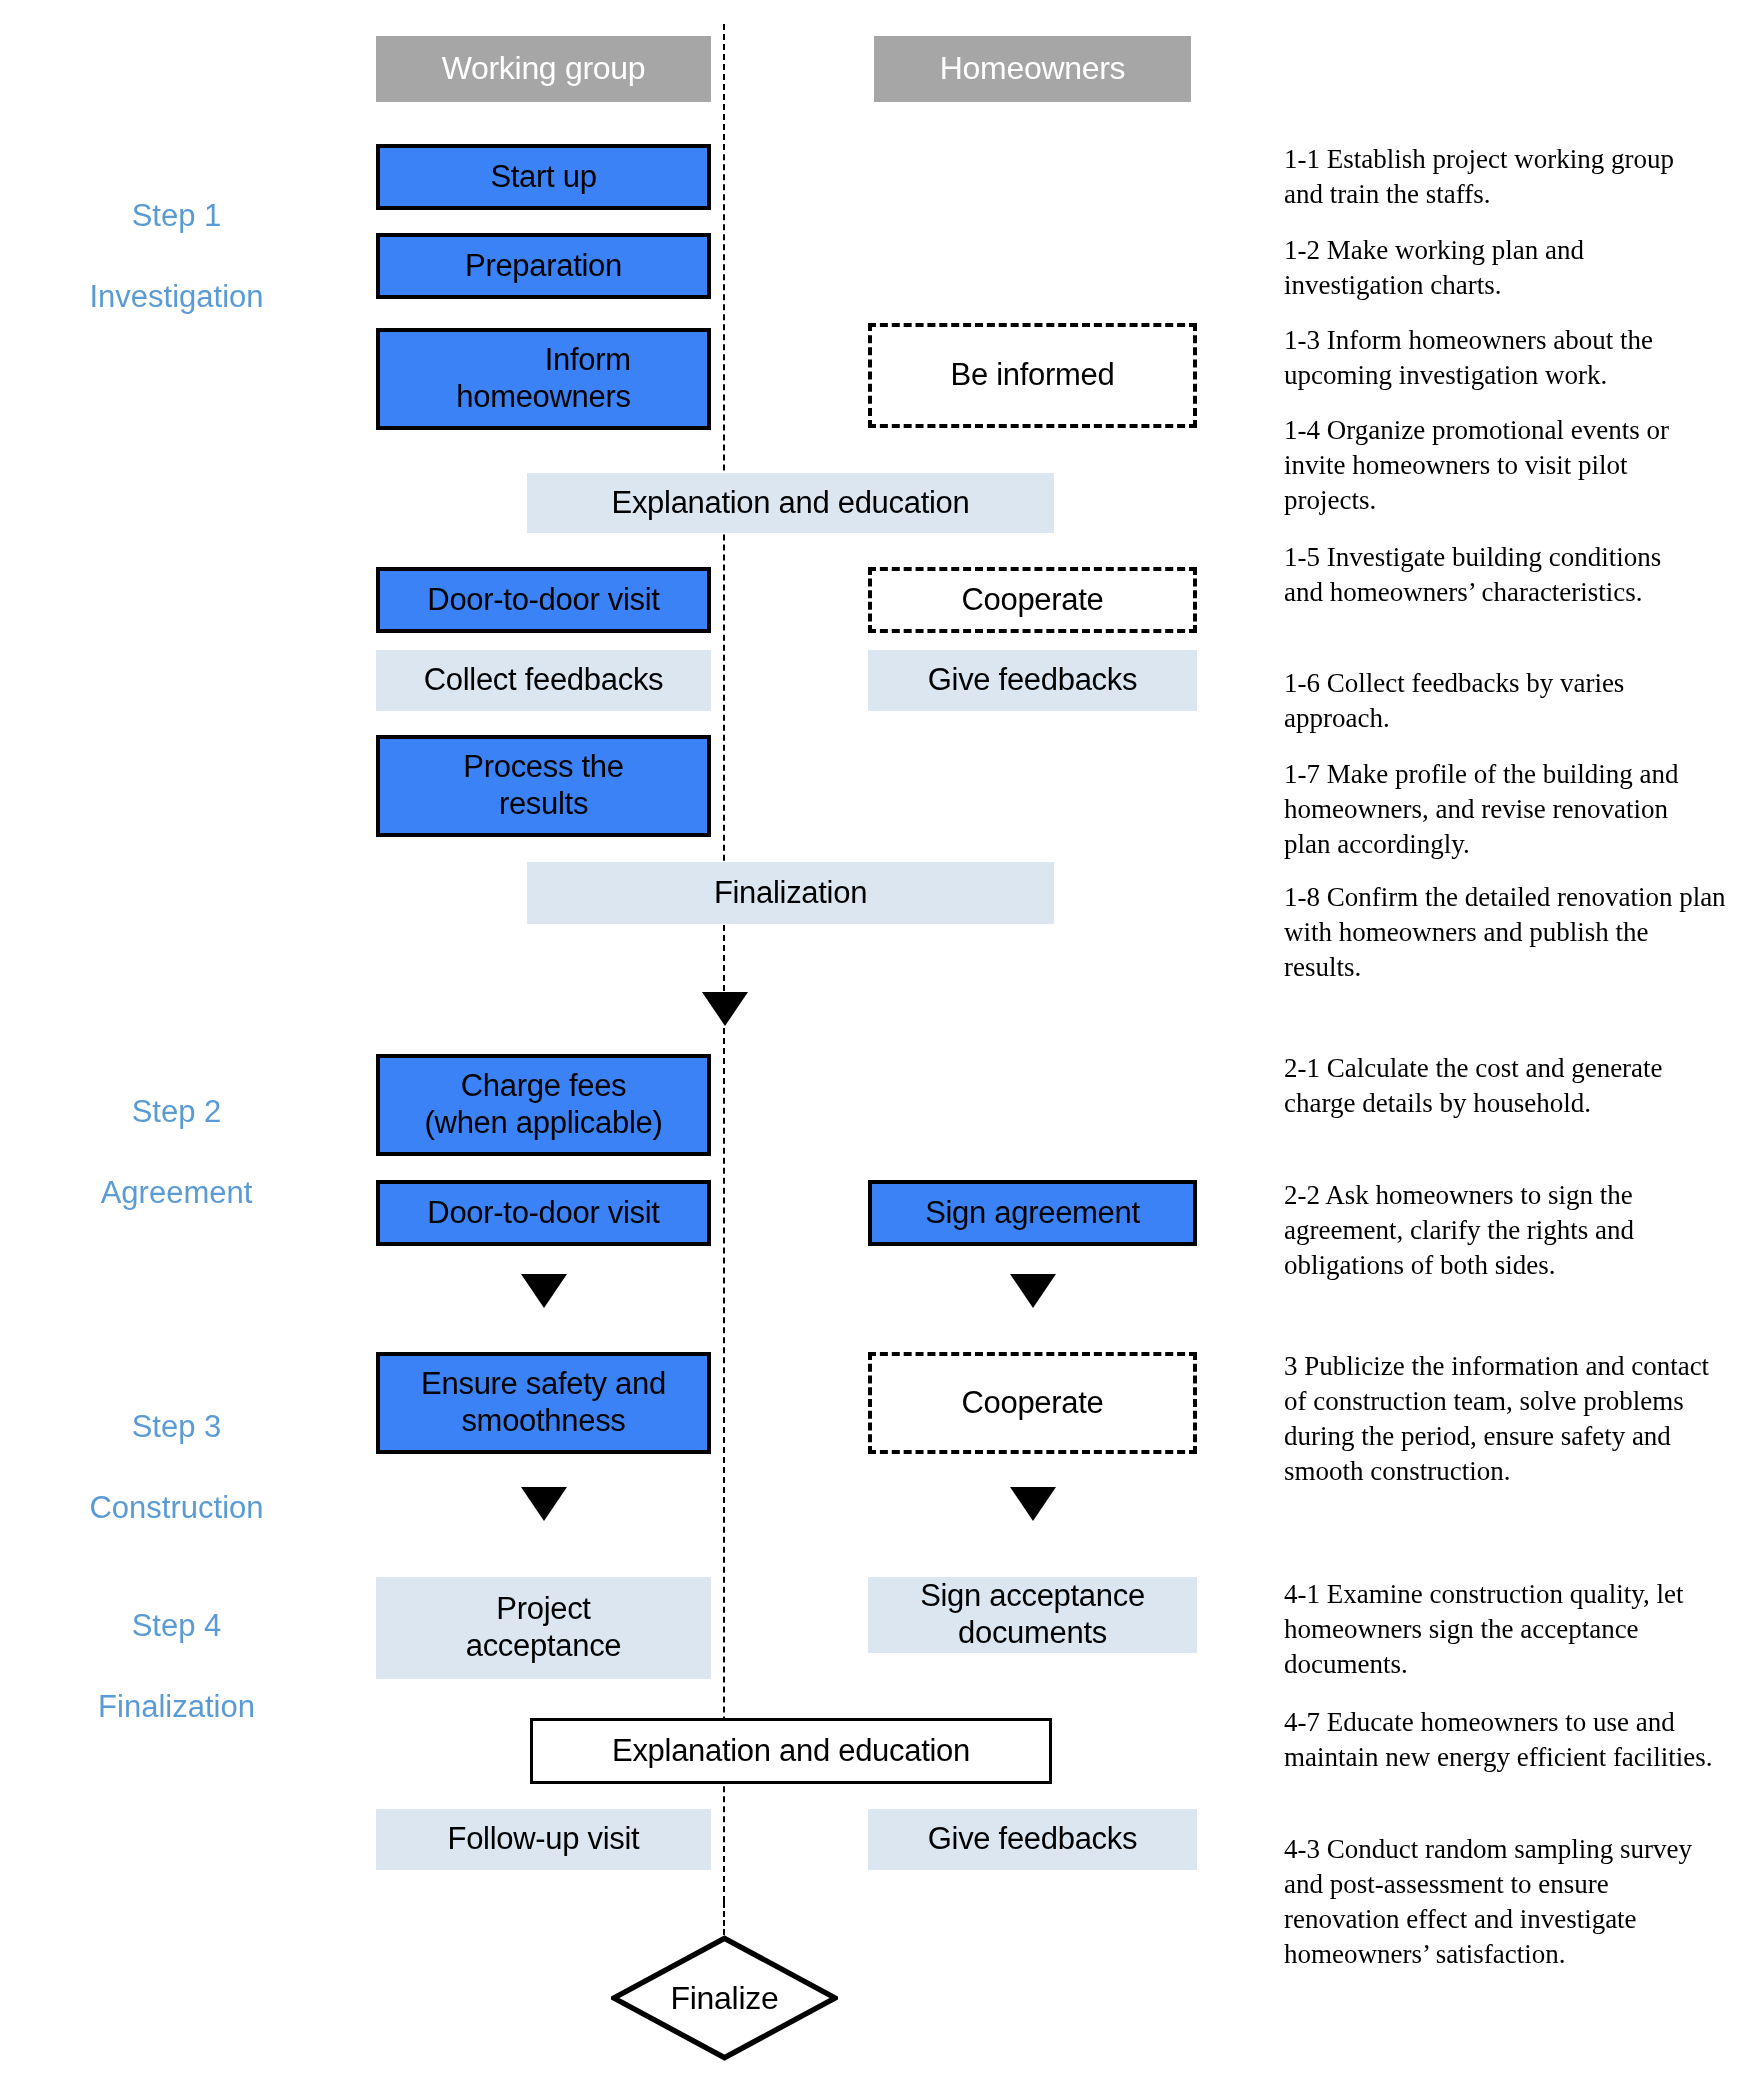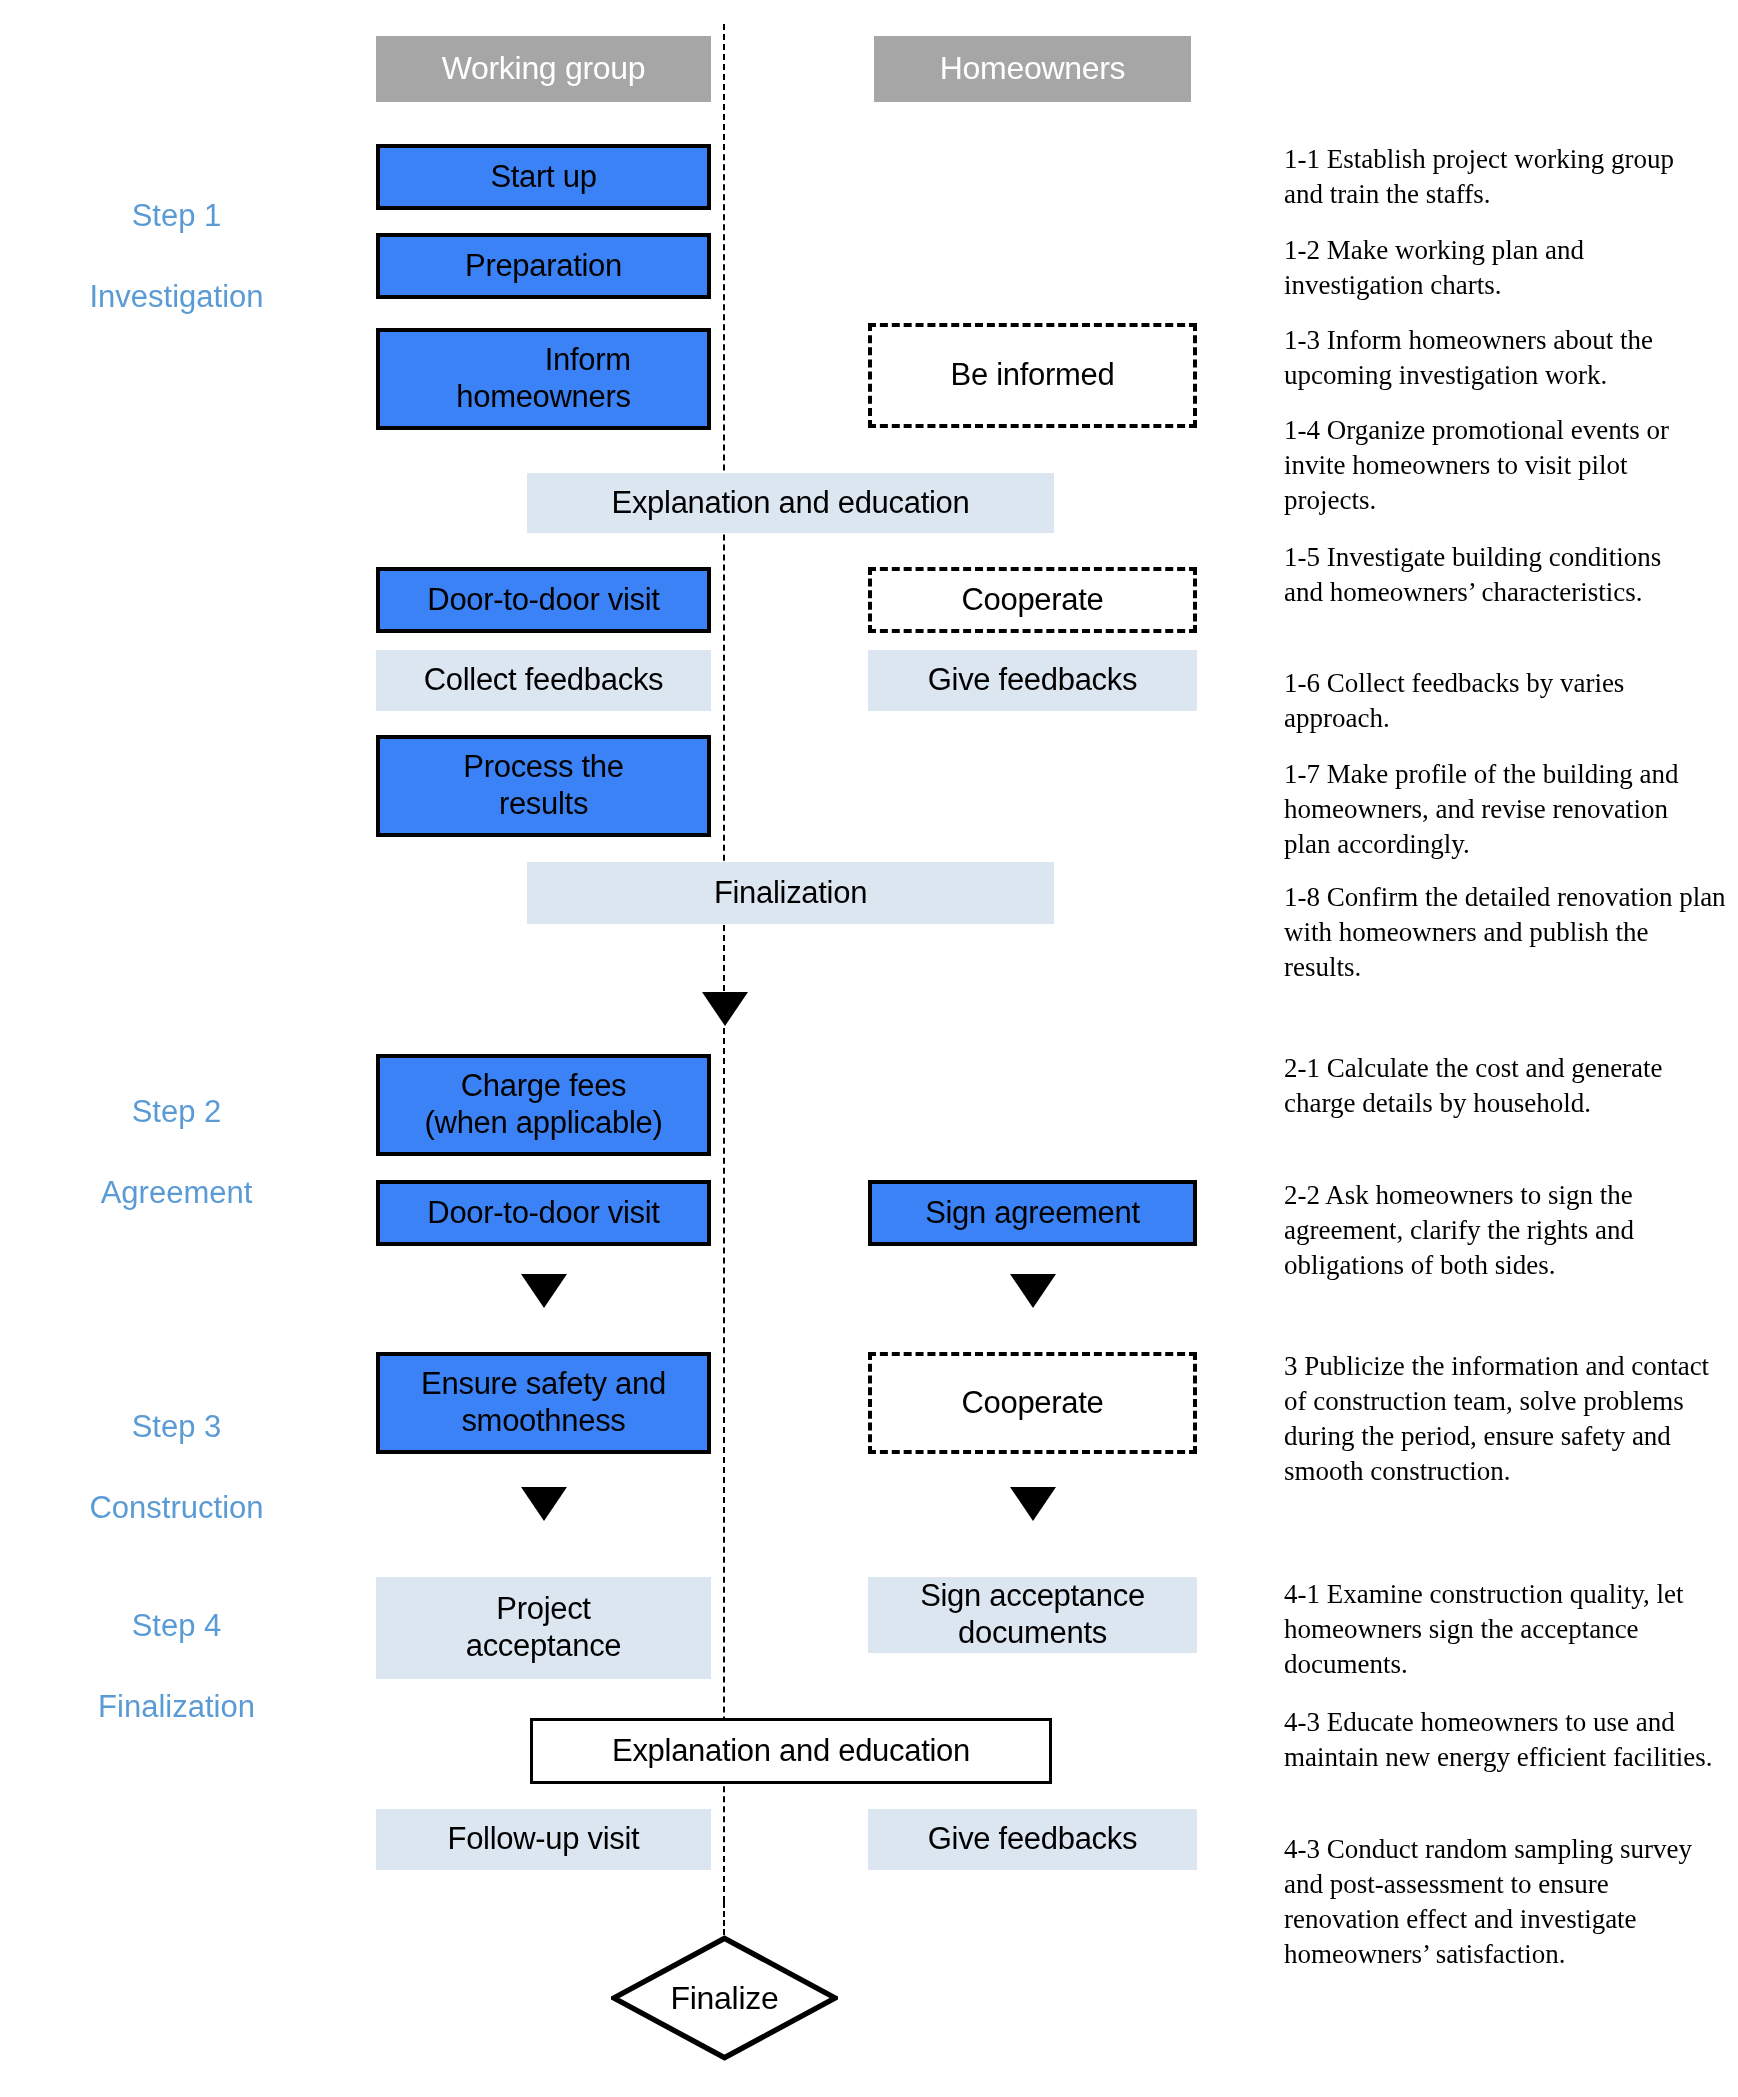--- a/index.html
+++ b/index.html
@@ -227,18 +227,18 @@
   <div class="note" style="left:1284px;top:880px;width:443px;">1-8 Confirm the detailed renovation plan with homeowners and publish the results.</div>
 
   <div class="note" style="left:1284px;top:1051px;width:431px;">2-1 Calculate the cost and generate charge details by household.</div>
 
   <div class="note" style="left:1284px;top:1178px;width:443px;">2-2 Ask homeowners to sign the agreement, clarify the rights and obligations of both sides.</div>
 
   <div class="note" style="left:1284px;top:1349px;width:443px;">3 Publicize the information and contact of construction team, solve problems during the period, ensure safety and smooth construction.</div>
 
   <div class="note" style="left:1284px;top:1577px;width:437px;">4-1 Examine construction quality, let homeowners sign the acceptance documents.</div>
 
-  <div class="note" style="left:1284px;top:1705px;width:443px;">4-3 Educate homeowners to use and maintain new energy efficient facilities.</div>
+  <div class="note" style="left:1284px;top:1705px;width:443px;">4-7 Educate homeowners to use and maintain new energy efficient facilities.</div>
 
   <div class="note" style="left:1284px;top:1832px;width:431px;">4-3 Conduct random sampling survey and post-assessment to ensure renovation effect and investigate homeowners’ satisfaction.</div>
 
 </div>
 
 
 </body></html>

